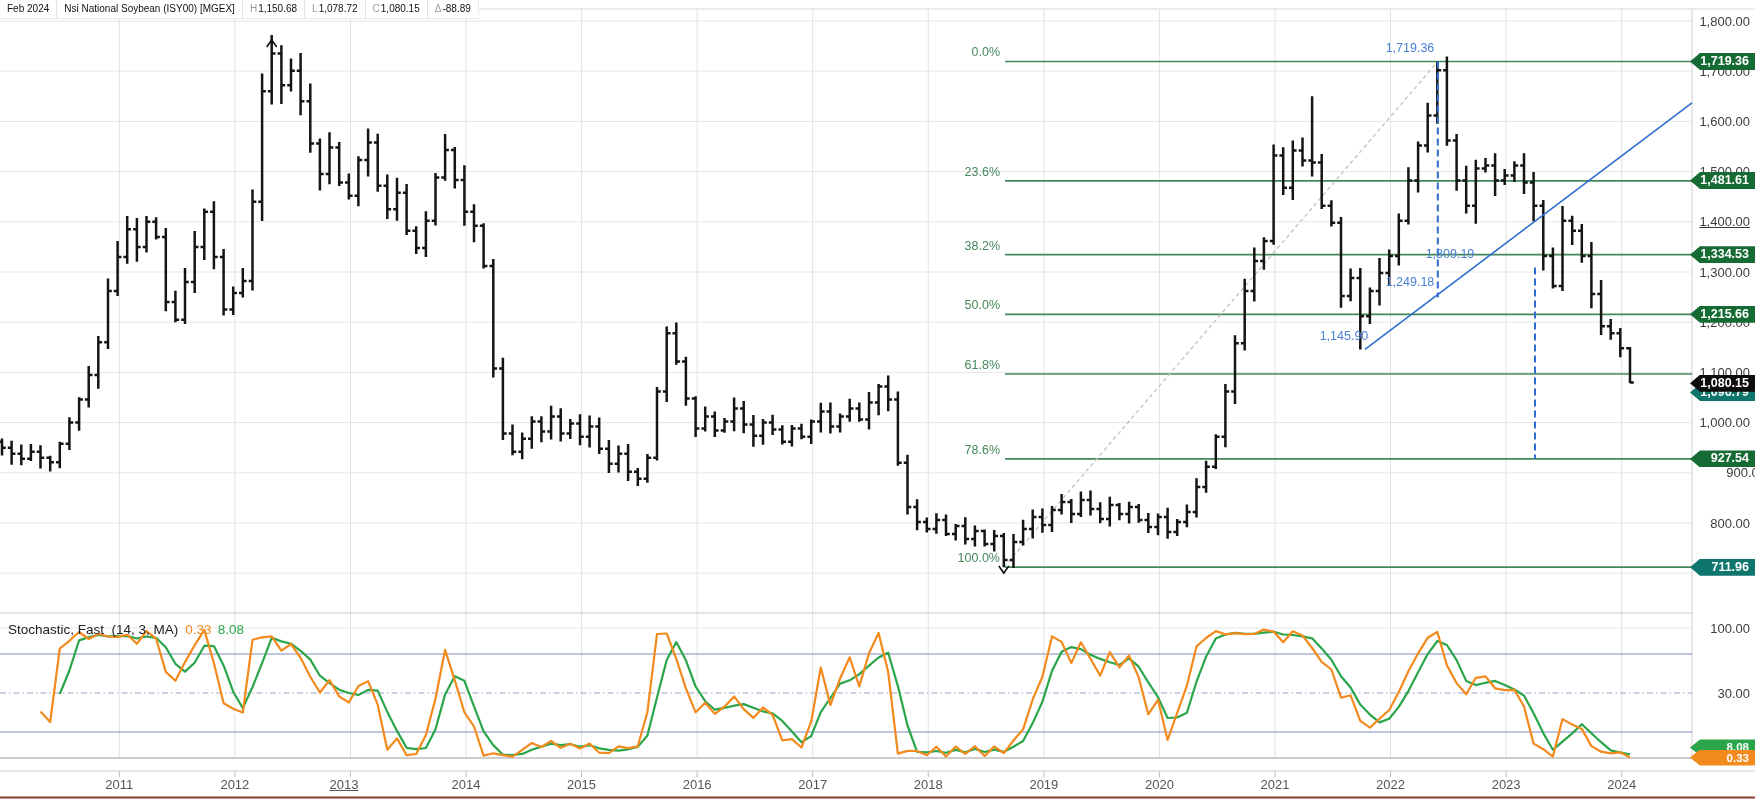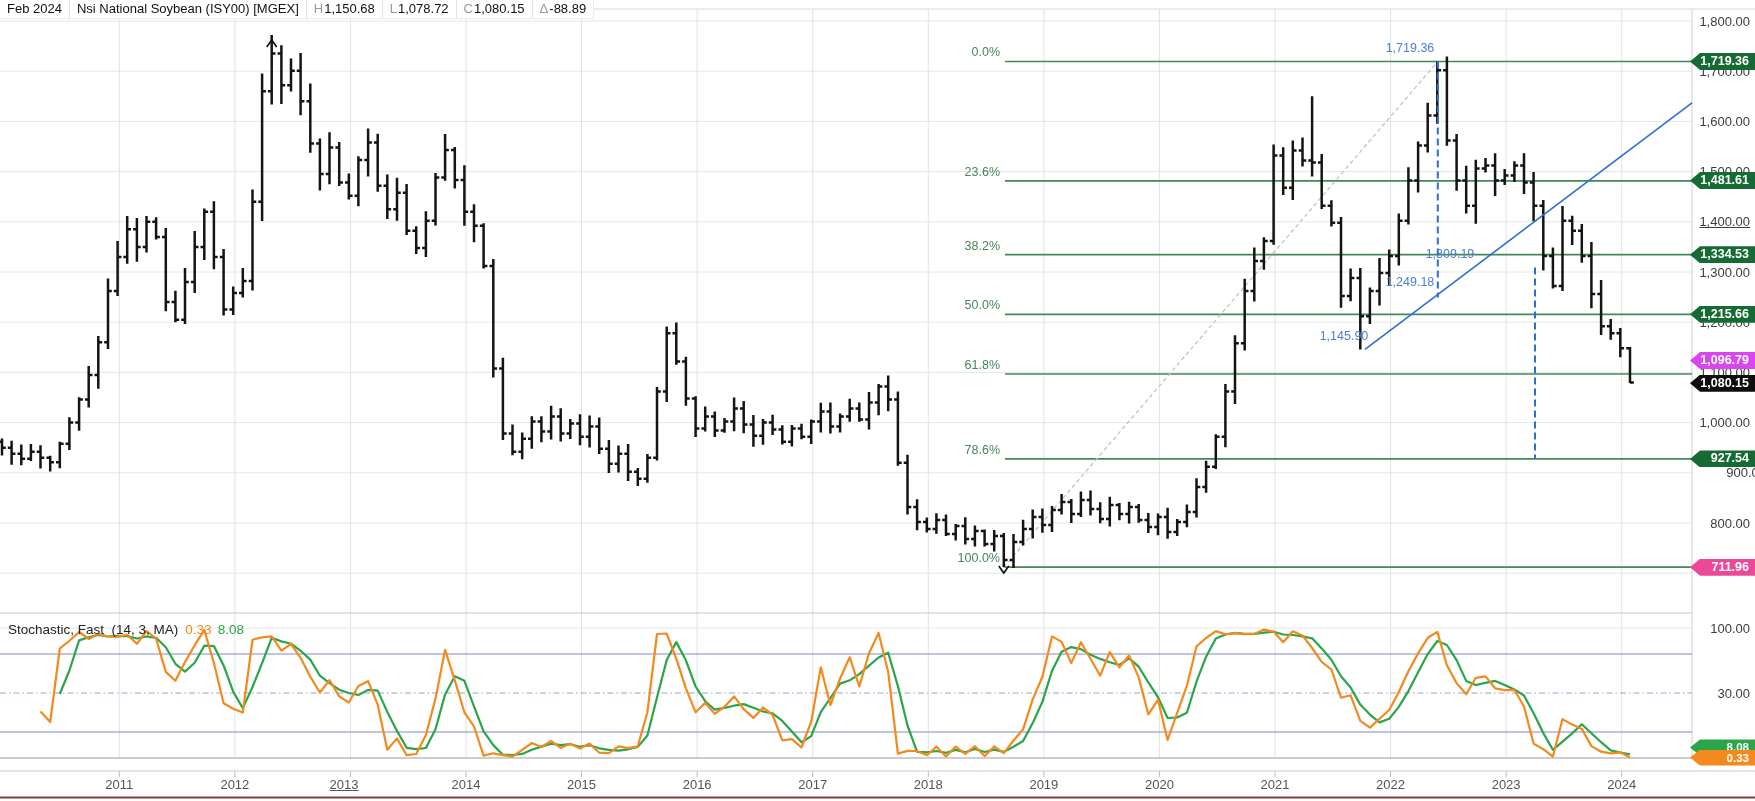--- a/index.html
+++ b/index.html
@@ -4,21 +4,21 @@
 <style>
   html,body{margin:0;padding:0;background:#fff}
   #app{position:relative;width:1755px;height:801px;background:#fff;overflow:hidden;
        font-family:"Liberation Sans",sans-serif;}
   #watermark{position:absolute;left:783px;top:318px;transform:translate(-50%,-50%);
        font-size:40px;color:#cccccc;letter-spacing:1px;white-space:nowrap;z-index:1}
   #chart-svg{position:absolute;left:0;top:0;z-index:2}
   #overlays{position:absolute;left:0;top:0;width:1755px;height:801px;z-index:3;pointer-events:none}
   #title-bar{position:absolute;left:0;top:0;z-index:6;display:inline-flex;background:#fff;
        border:1px solid #ececec;border-top:none;border-left:none;height:18px;align-items:center}
-  .title-cell{padding:0 7px;font-size:13px;color:#111;border-right:1px solid #e2e2e2;
+  .title-cell{padding:0 7px;font-size:10px;color:#111;border-right:1px solid #e2e2e2;
        white-space:nowrap;line-height:18px}
   .title-cell:last-child{border-right:none}
   .title-prefix{color:#9a9a9a;margin-right:1px}
   .axlabel{position:absolute;font-size:13px;color:#3c3c3c;white-space:nowrap;width:58px;text-align:right}
   .fiblabel{position:absolute;font-size:12.5px;color:#44875a;white-space:nowrap;transform:translate(-100%,-100%)}
   .bluelabel{position:absolute;font-size:12.5px;color:#4a7fd4;white-space:nowrap;transform:translate(-50%,-50%)}
   .yearlabel{position:absolute;font-size:13px;color:#555;transform:translateX(-50%);top:777px}
   .badge{position:absolute;left:1690px;width:65px;height:17px;color:#fff;font-size:12.5px;
        font-weight:bold;line-height:17px;text-align:right;padding-right:6px;box-sizing:border-box;
        clip-path:polygon(0 50%,10px 0,100% 0,100% 100%,10px 100%);white-space:nowrap}
@@ -142,23 +142,23 @@
         <div class="fiblabel" style="left: 1000px; top: 456.975px;">78.6%</div>
         <div class="fiblabel" style="left: 1000px; top: 565.196px;">100.0%</div>
         <div class="bluelabel" style="left: 1410px; top: 48px;">1,719.36</div>
         <div class="bluelabel" style="left: 1450px; top: 254px;">1,309.19</div>
         <div class="bluelabel" style="left: 1410px; top: 282px;">1,249.18</div>
         <div class="bluelabel" style="left: 1344px; top: 336px;">1,145.90</div>
         <div class="badge" style="top: 52.9813px; background: rgb(22, 107, 53);">1,719.36</div>
         <div class="badge" style="top: 172px; background: rgb(22, 107, 53);">1,481.61</div>
         <div class="badge" style="top: 246.166px; background: rgb(22, 107, 53);">1,334.53</div>
         <div class="badge" style="top: 305.839px; background: rgb(22, 107, 53);">1,215.66</div>
-        <div class="badge" style="top: 352px; background: #d946ef;">1,096.79</div>
+        <div class="badge" style="top: 384px; background: #0f766e;">1,096.79</div>
         <div class="badge" style="top: 450.475px; background: rgb(22, 107, 53);">927.54</div>
-        <div class="badge" style="top: 558.696px; background: #ec4899;">711.96</div>
+        <div class="badge" style="top: 558.696px; background: #0f766e;">711.96</div>
         <div class="badge" style="top: 374.865px; background: rgb(13, 13, 13);">1,080.15</div>
         <div class="badge badge-sm" style="top: 739.496px; background: rgb(42, 165, 74);">8.08</div>
         <div class="badge badge-sm" style="top: 749.571px; background: rgb(242, 138, 29);">0.33</div>
       </div>
   </div>
 
   <div id="stoch-label">
     <span>Stochastic, Fast</span><span>&nbsp;&nbsp;</span><span>(14, 3, MA)</span><span class="kval">0.33</span><span class="dval">8.08</span>
   </div>
 

